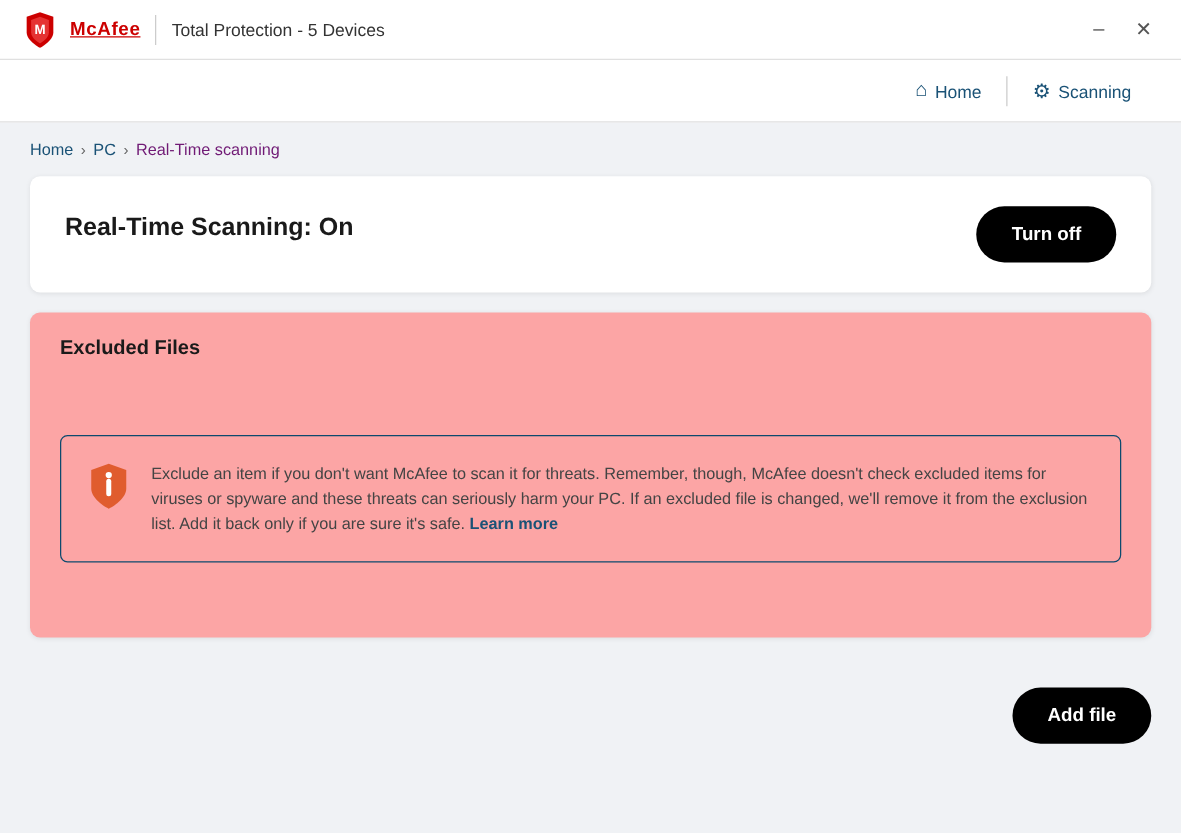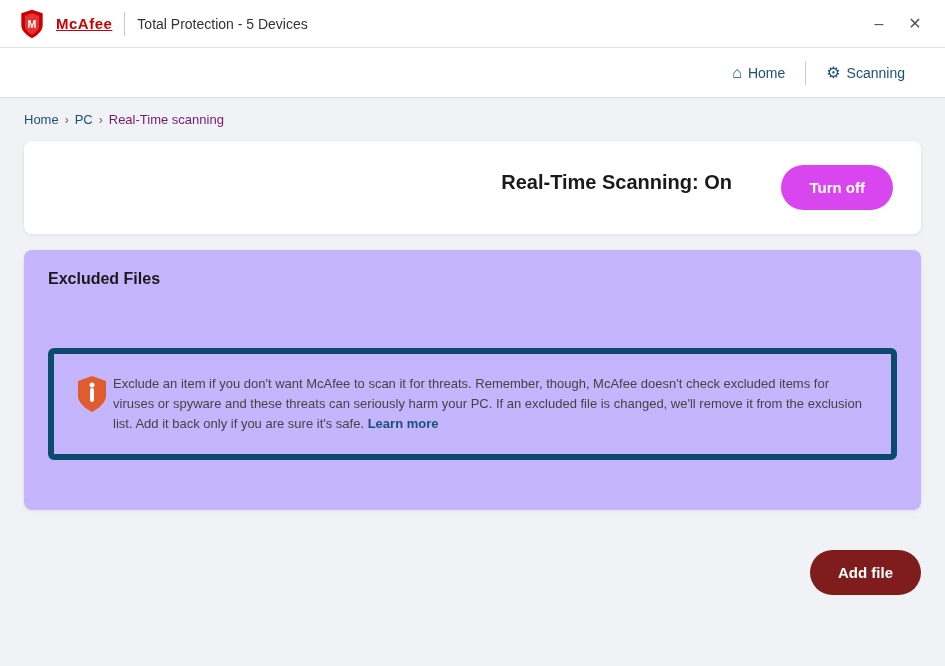--- a/index.html
+++ b/index.html
@@ -148,21 +148,20 @@
       display: flex;
       align-items: center;
       justify-content: space-between;
       box-shadow: 0 1px 4px rgba(0,0,0,0.08);
       margin-bottom: 16px;
     }
 
     .scan-card-content {
       flex: 1;
       max-width: 680px;
-      text-align: right;
     }
 
     .scan-title {
       font-size: 20px;
       font-weight: 700;
       color: #1a1a1a;
       margin-bottom: 10px;
     }
 
     .scan-description {
@@ -172,57 +171,57 @@
     }
 
     .learn-more-link {
       color: #1a5276;
       font-weight: 600;
       cursor: pointer;
       text-decoration: none;
     }
 
     .turn-off-btn {
-      background: #d946ef;
+      background: #000000;
       color: #fff;
       border: none;
       border-radius: 24px;
       padding: 14px 28px;
       font-size: 15px;
       font-weight: 600;
       cursor: pointer;
       white-space: nowrap;
       flex-shrink: 0;
     }
 
     
     .excluded-card {
-      background: #c4b5fd;
+      background: #fca5a5;
       border-radius: 8px;
       padding: 20px 24px;
       box-shadow: 0 1px 4px rgba(0,0,0,0.08);
       min-height: 260px;
       position: relative;
     }
 
     .excluded-title {
       font-size: 16px;
       font-weight: 600;
       color: #1a1a1a;
       margin-bottom: 16px;
     }
 
     
     .info-box {
-      border: 6px solid #0c4a6e;
+      border: 1px solid #0c4a6e;
       border-radius: 6px;
       padding: 20px 20px;
       display: flex;
       align-items: flex-start;
-      gap: 3px;
+      gap: 16px;
       margin-top: 60px;
       justify-content: flex-end;
     }
 
     .info-icon-wrap {
       flex-shrink: 0;
       width: 36px;
       height: 40px;
       display: flex;
       align-items: center;
@@ -243,21 +242,21 @@
     }
 
     
     .add-file-wrap {
       display: flex;
       justify-content: flex-end;
       padding: 16px 24px 0;
     }
 
     .add-file-btn {
-      background: #7f1d1d;
+      background: #000000;
       color: #fff;
       border: none;
       border-radius: 24px;
       padding: 14px 28px;
       font-size: 15px;
       font-weight: 600;
       cursor: pointer;
     }
   </style>
 </head>

